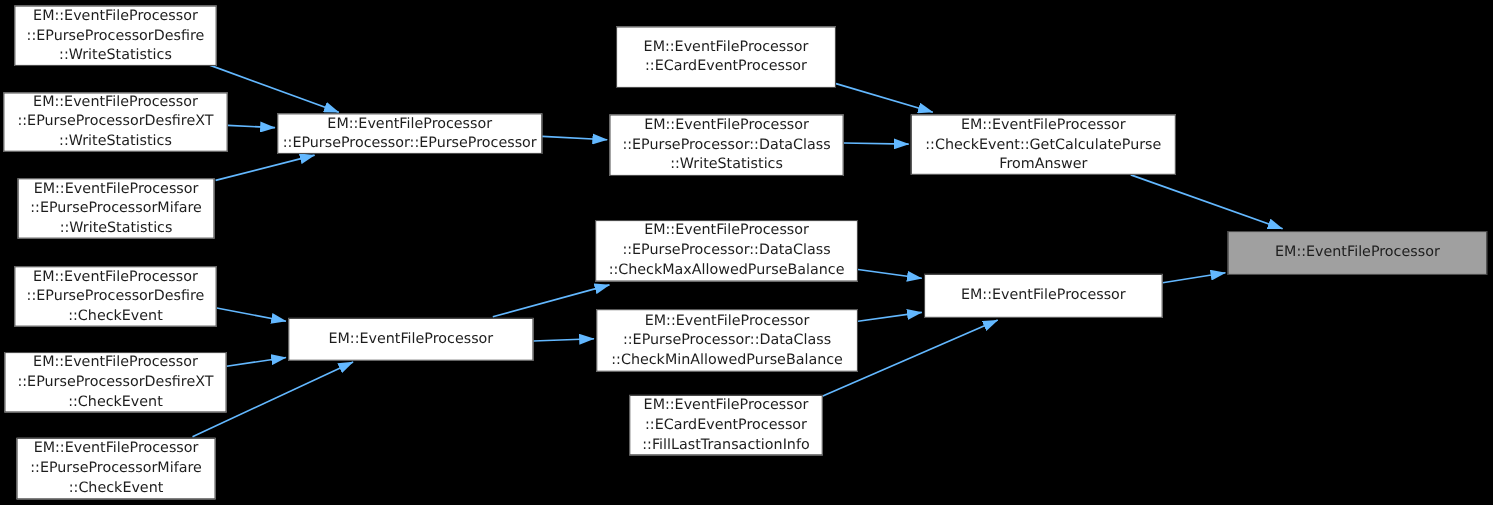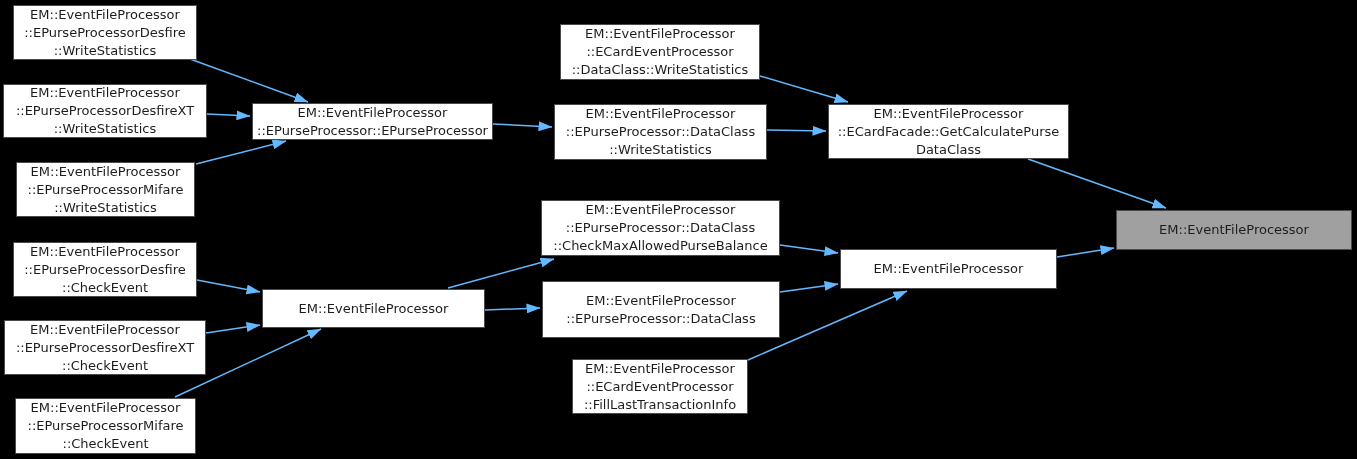--- a/index.html
+++ b/index.html
@@ -93,31 +93,30 @@
         <span>::EPurseProcessorMifare</span>
         <span>::WriteStatistics</span>
       </div>
       <div class="node" style="left: 252px; top: 103px; width: 241px; height: 37px;">
         <span>EM::EventFileProcessor</span>
         <span>::EPurseProcessor::EPurseProcessor</span>
       </div>
       <div class="node" style="left: 560px; top: 24px; width: 200px; height: 56px;">
         <span>EM::EventFileProcessor</span>
         <span>::ECardEventProcessor</span>
-        <span>::DataClass::WriteStatistics</span>
       </div>
       <div class="node" style="left: 554px; top: 104px; width: 213px; height: 56px;">
         <span>EM::EventFileProcessor</span>
         <span>::EPurseProcessor::DataClass</span>
         <span>::WriteStatistics</span>
       </div>
       <div class="node" style="left: 828px; top: 104px; width: 241px; height: 55px;">
         <span>EM::EventFileProcessor</span>
-        <span>::ECardFacade::GetCalculatePurse</span>
-        <span>DataClass</span>
+        <span>::CheckEvent::GetCalculatePurse</span>
+        <span>FromAnswer</span>
       </div>
       <div class="node highlight" style="left: 1116px; top: 210px; width: 236px; height: 40px;">
         <span>EM::EventFileProcessor</span>
       </div>
       <div class="node" style="left: 13px; top: 242px; width: 184px; height: 55px;">
         <span>EM::EventFileProcessor</span>
         <span>::EPurseProcessorDesfire</span>
         <span>::CheckEvent</span>
       </div>
       <div class="node" style="left: 4px; top: 320px; width: 202px; height: 55px;">
@@ -134,20 +133,21 @@
         <span>EM::EventFileProcessor</span>
       </div>
       <div class="node" style="left: 541px; top: 200px; width: 239px; height: 56px;">
         <span>EM::EventFileProcessor</span>
         <span>::EPurseProcessor::DataClass</span>
         <span>::CheckMaxAllowedPurseBalance</span>
       </div>
       <div class="node" style="left: 542px; top: 281px; width: 238px; height: 57px;">
         <span>EM::EventFileProcessor</span>
         <span>::EPurseProcessor::DataClass</span>
+        <span>::CheckMinAllowedPurseBalance</span>
       </div>
       <div class="node" style="left: 840px; top: 249px; width: 217px; height: 40px;">
         <span>EM::EventFileProcessor</span>
       </div>
       <div class="node" style="left: 572px; top: 359px; width: 176px; height: 55px;">
         <span>EM::EventFileProcessor</span>
         <span>::ECardEventProcessor</span>
         <span>::FillLastTransactionInfo</span>
       </div>
     </div>

